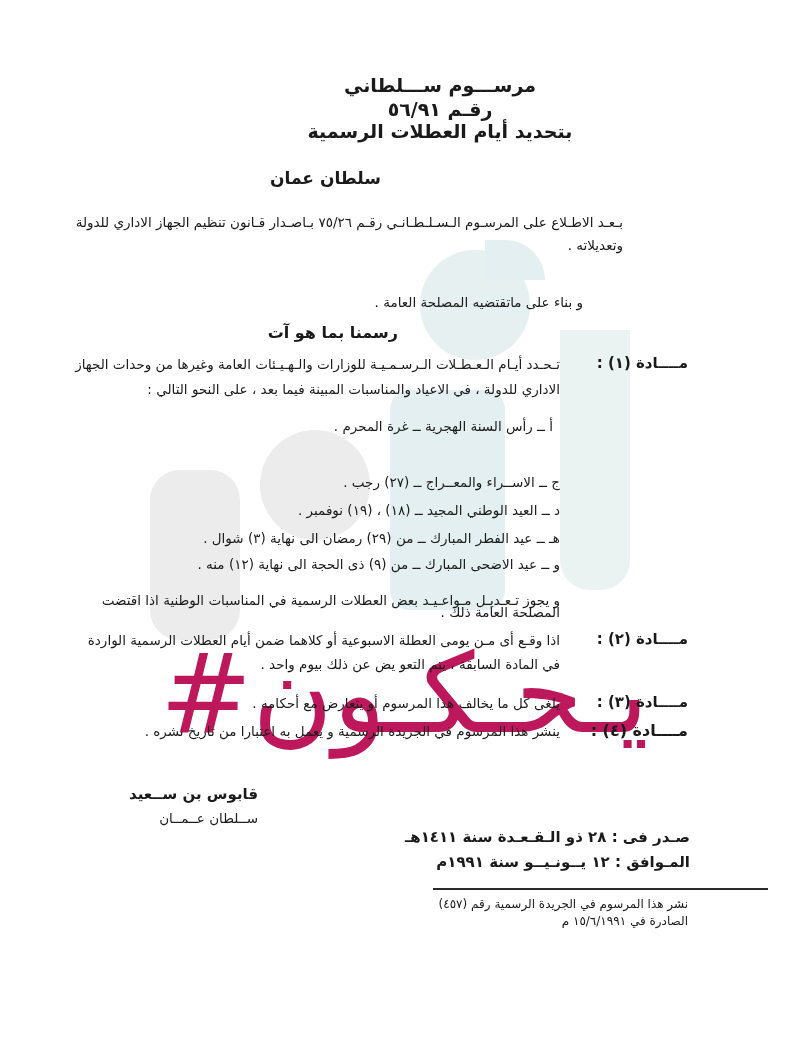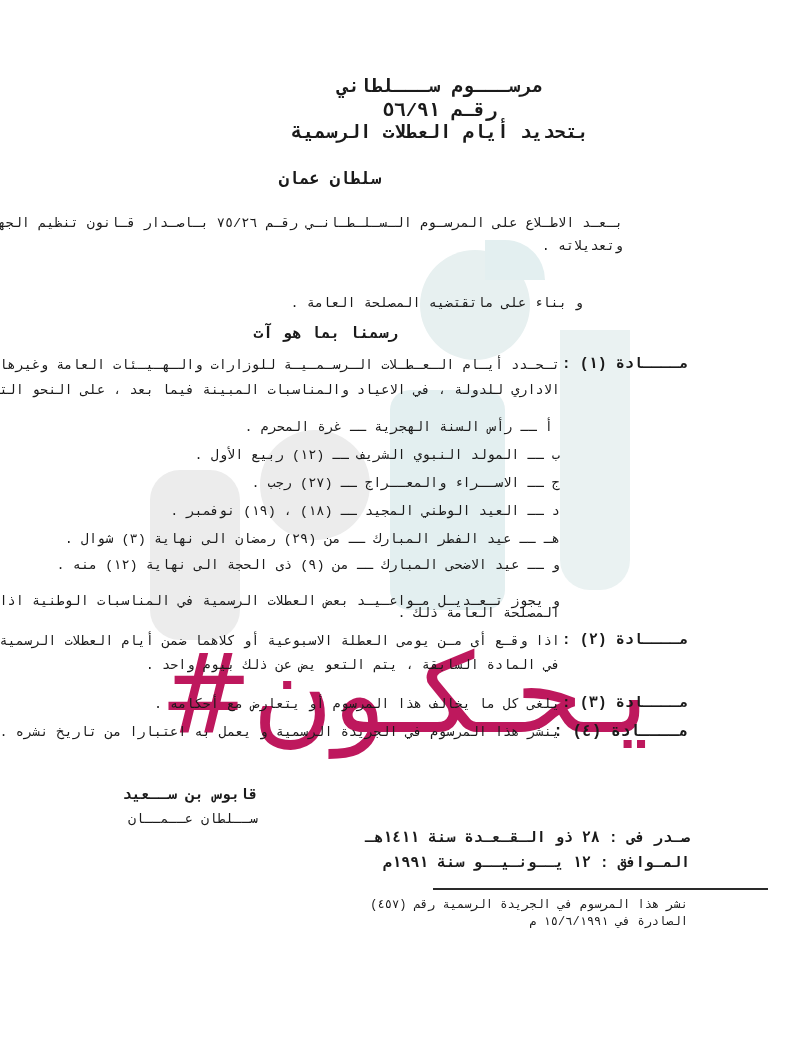--- a/index.html
+++ b/index.html
@@ -5,21 +5,21 @@
   html, body { margin: 0; padding: 0; }
   body {
     width: 800px; height: 1049px; background: #ffffff; position: relative; overflow: hidden;
     font-family: "DejaVu Sans", sans-serif; color: #1a1a1a;
   }
   .wm { position: absolute; z-index: 0; }
   .wm-dot { border-radius: 50%; background: #e7f0f0; }
   .wm-bar { background: #e3eff0; border-radius: 30px; }
   .wm-bar-gray { background: #ececec; border-radius: 30px; }
   .wm-text { color: #be185d; font-size: 110px; font-family: "DejaVu Sans", sans-serif; letter-spacing: 4px; }
-  .page { position: absolute; left: 0; top: 0; width: 728px; height: 1049px; z-index: 1; direction: rtl; font-family: Liberation Mono, monospace; }
+  .page { position: absolute; left: 0; top: 0; width: 728px; height: 1049px; z-index: 1; direction: rtl; }
   .abs { position: absolute; white-space: nowrap; }
   .title { font-weight: bold; font-size: 19px; text-align: center; width: 300px; left: 290px; }
   .bold { font-weight: bold; }
   .t13 { font-size: 13.5px; }
   .hr { position: absolute; left: 433px; top: 888px; width: 335px; height: 2px; background: #2a2a2a; }
   .small { font-size: 12px; margin-left: 34px; }
 </style>
 </head>
 <body>
 
@@ -43,21 +43,20 @@
   <div class="abs t13" style="right:105px;top:237px;">وتعديلاته .</div>
   <div class="abs t13" style="right:145px;top:294px;">و بناء على ماتقتضيه المصلحة العامة .</div>
 
   <div class="abs bold" style="right:330px;top:323px;font-size:16px;">رسمنا بما هو آت</div>
 
   <div class="abs bold" style="right:40px;top:354px;font-size:15px;">مــــادة (١) :</div>
   <div class="abs t13" style="right:168px;top:356px;">تـحـدد أيـام الـعـطـلات الـرسـمـيـة للوزارات والـهـيـئات العامة وغيرها من وحدات الجهاز</div>
   <div class="abs t13" style="right:168px;top:381px;">الاداري للدولة ، في الاعياد والمناسبات المبينة فيما بعد ، على النحو التالي :</div>
 
   <div class="abs t13" style="right:175px;top:418px;">أ ــ رأس السنة الهجرية ــ غرة المحرم .</div>
-  <div class="abs t13" style="right:168px;top:446px;">ب ــ المولد النبوي الشريف ــ (١٢) ربيع الأول .</div>
   <div class="abs t13" style="right:168px;top:474px;">ج ــ الاســراء والمعــراج ــ (٢٧) رجب .</div>
   <div class="abs t13" style="right:168px;top:502px;">د ــ العيد الوطني المجيد ــ (١٨) ، (١٩) نوفمبر .</div>
   <div class="abs t13" style="right:168px;top:530px;">هـ ــ عيد الفطر المبارك ــ من (٢٩) رمضان الى نهاية (٣) شوال .</div>
   <div class="abs t13" style="right:168px;top:556px;">و ــ عيد الاضحى المبارك ــ من (٩) ذى الحجة الى نهاية (١٢) منه .</div>
 
   <div class="abs t13" style="right:168px;top:592px;">و يجوز تـعـديـل مـواعـيـد بعض العطلات الرسمية في المناسبات الوطنية اذا اقتضت</div>
   <div class="abs t13" style="right:168px;top:604px;">المصلحة العامة ذلك .</div>
 
   <div class="abs bold" style="right:40px;top:630px;font-size:15px;">مــــادة (٢) :</div>
   <div class="abs t13" style="right:168px;top:632px;">اذا وقـع أى مـن يومى العطلة الاسبوعية أو كلاهما ضمن أيام العطلات الرسمية الواردة</div>

